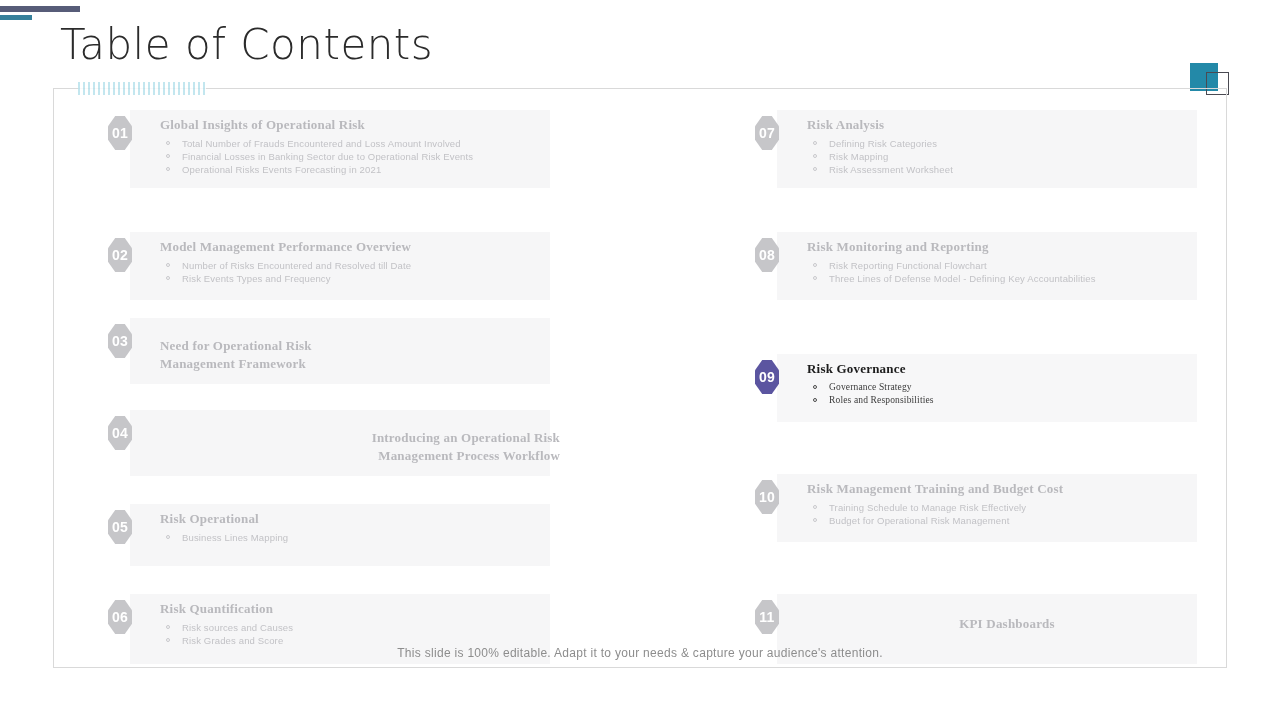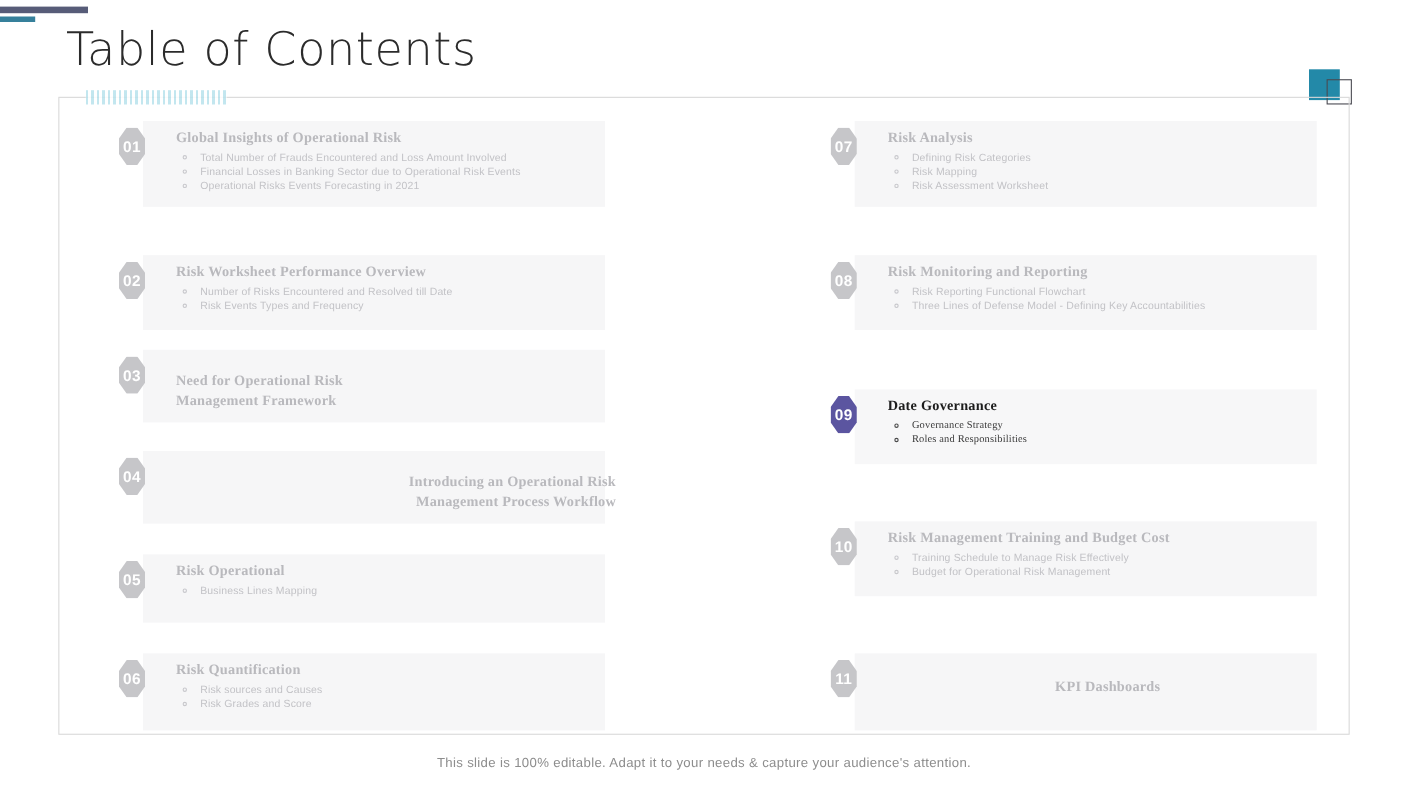--- a/index.html
+++ b/index.html
@@ -191,21 +191,21 @@
   }
   .toc-item.active .toc-panel {
     background: #f7f7f8;
   }
 
   
   .footer-note {
     position: absolute;
     left: 0;
     right: 0;
-    top: 686px;
+    top: 646px;
     text-align: center;
     font-size: 12px;
     color: #8d8d8d;
     letter-spacing: 0.3px;
   }
 </style>
 </head>
 <body>
 
 <div id="slide">
@@ -231,21 +231,21 @@
             <li><span class="bullet"></span>Total Number of Frauds Encountered and Loss Amount Involved</li>
             <li><span class="bullet"></span>Financial Losses in Banking Sector due to Operational Risk Events</li>
             <li><span class="bullet"></span>Operational Risks Events Forecasting in 2021</li>
           </ul>
         </div>
       </div>
       <div class="toc-item" style="top: 136px;">
         <div class="toc-panel" style="top: 0px; height: 68px;"></div>
         <div class="toc-badge">02</div>
         <div class="toc-body">
-          <div class="toc-heading">Risk Worksheet Performance Overview</div>
+          <div class="toc-heading">Model Management Performance Overview</div>
           <ul class="toc-sub">
             <li><span class="bullet"></span>Number of Risks Encountered and Resolved till Date</li>
             <li><span class="bullet"></span>Risk Events Types and Frequency</li>
           </ul>
         </div>
       </div>
       <div class="toc-item" style="top: 222px;">
         <div class="toc-panel" style="top: 0px; height: 66px;"></div>
         <div class="toc-badge">03</div>
         <div class="toc-body" style="top: 19px;">
@@ -302,21 +302,21 @@
           <ul class="toc-sub">
             <li><span class="bullet"></span>Risk Reporting Functional Flowchart</li>
             <li><span class="bullet"></span>Three Lines of Defense Model - Defining Key Accountabilities</li>
           </ul>
         </div>
       </div>
       <div class="toc-item active" style="top: 258px;">
         <div class="toc-panel" style="top: 0px; height: 68px;"></div>
         <div class="toc-badge">09</div>
         <div class="toc-body">
-          <div class="toc-heading">Date Governance</div>
+          <div class="toc-heading">Risk Governance</div>
           <ul class="toc-sub">
             <li><span class="bullet"></span>Governance Strategy</li>
             <li><span class="bullet"></span>Roles and Responsibilities</li>
           </ul>
         </div>
       </div>
       <div class="toc-item" style="top: 378px;">
         <div class="toc-panel" style="top: 0px; height: 68px;"></div>
         <div class="toc-badge">10</div>
         <div class="toc-body">

